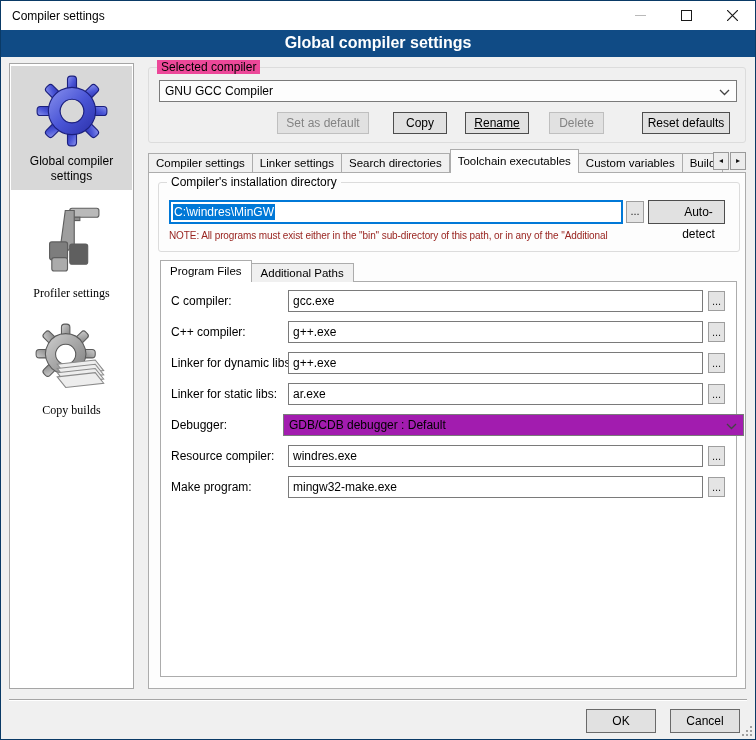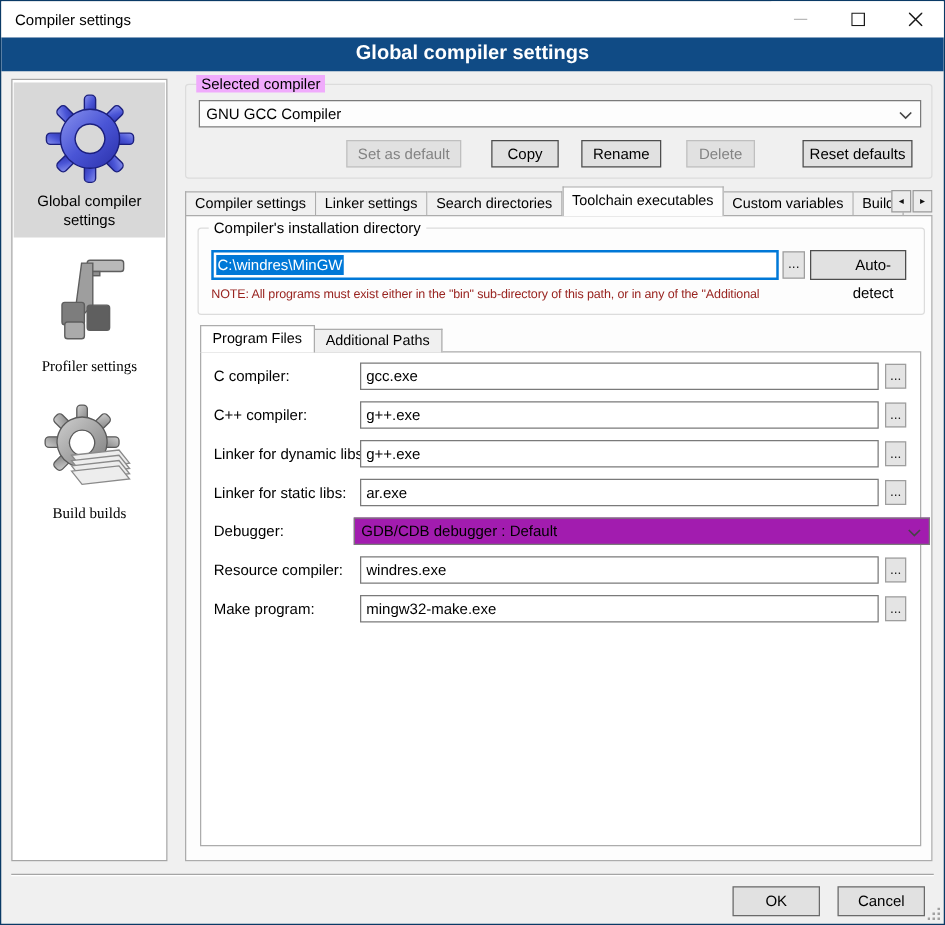--- a/index.html
+++ b/index.html
@@ -23,32 +23,32 @@
   
   .sidebar { position:absolute; left:8px; top:6px; width:125px; height:626px; background:#FFFFFF; border:1px solid #A5A5A5; padding-top:2px; }
   .side-item { width:121px; margin:0 auto; padding:8px 2px 6px 2px; text-align:center; cursor:default; }
   .side-item.selected { background:#D8D8D8; }
   .side-item .icon-box { height:74px; display:flex; align-items:center; justify-content:center; }
   .side-item .lbl { margin-top:6px; line-height:15px; }
   .side-item + .side-item { margin-top:8px;font-family:Liberation Serif, serif; }
 
   
   .groupbox { position:absolute; border:1px solid #DCDCDC; border-radius:3px; }
-  .groupbox > .gb-label { position:absolute; top:-8px; left:8px; padding:0 4px; background:#f0abfc; }
+  .groupbox > .gb-label { position:absolute; top:-8px; left:8px; padding:0 4px; background:#ec4899; }
   .groupbox.on-white > .gb-label { background:#FDFDFD; }
 
   
   .grp-selected-compiler { left:147px; top:10px; width:598px; height:76px; }
   .combo { border:1px solid #7A7A7A; background:#FDFDFD; height:22px; display:flex; align-items:center; padding:0 22px 0 5px; position:relative; }
   .combo .chev { position:absolute; right:6px; top:8px; }
   .combo-main { position:absolute; left:10px; top:12px; width:578px; }
   .btn-row { position:absolute; right:15px; bottom:8px; display:flex; align-items:center; }
   .btn { height:22px; background:#E1E1E1; border:1px solid #4D4D4D; font-size:12px; font-family:"Liberation Sans",sans-serif; text-align:center; line-height:20px; }
   .btn.disabled { border-color:#BFBFBF; color:#838383; }
-  .b-setdef { width:92px; } .b-copy { width:54px; margin-left:24px; } .b-rename { width:64px; margin-left:18px; }
+  .b-setdef { width:92px; } .b-copy { width:54px; margin-left:24px; } .b-rename { width:64px; margin-left:18px;text-decoration:underline; }
   .b-delete { width:55px; margin-left:20px; } .b-reset { width:88px; margin-left:38px; }
 
   
   .tabstrip { position:absolute; left:147px; top:92px; width:598px; height:24px; overflow:hidden; }
   .tabs-inner { display:flex; align-items:flex-end; height:24px; padding-right:34px; overflow:hidden; }
   .tab { flex:0 0 auto; height:20px; line-height:19px; padding:0 7px; font-size:11.5px; background:#F0F0F0; border:1px solid #ACACAC; border-bottom:none; white-space:nowrap; overflow:hidden; }
   .tab + .tab { border-left:none; }
   .tab.active { height:24px; line-height:23px; background:#FDFDFD; position:relative; z-index:3; border-left:1px solid #ACACAC; }
   .tab-scroll { position:absolute; right:0; top:3px; display:flex; z-index:4; }
   .tab-scroll .sbtn { width:16px; height:18px; background:#ECECEC; border:1px solid #9A9A9A; font-size:8px; line-height:16px; text-align:center; color:#111; }
@@ -184,21 +184,21 @@
               <path fill-rule="evenodd" d="M30,9 a19,19 0 1,0 0.001,0 Z M30,19 a9.5,9.5 0 1,1 -0.001,0 Z"></path>
             </g>
             <g stroke="#8A8A8A" stroke-width="1" fill="#EDEDED">
               <polygon points="22,38 58,34 66,44 30,48"></polygon>
               <polygon points="22,42 58,38 66,48 30,52"></polygon>
               <polygon points="22,46 58,42 66,52 30,56"></polygon>
               <polygon points="22,50 58,46 66,56 30,60"></polygon>
             </g>
           </svg>
         </div>
-        <div class="lbl">Build builds</div>
+        <div class="lbl">Copy builds</div>
       </div>
     </div>
 
     <div class="groupbox grp-selected-compiler">
       <span class="gb-label">Selected compiler</span>
       <div class="combo combo-main">
         <span>GNU GCC Compiler</span>
         <svg class="chev" width="11" height="7">
             <polyline points="1,1 5.5,5.5 10,1" fill="none" stroke="#444" stroke-width="1.3"></polyline>
           </svg>

